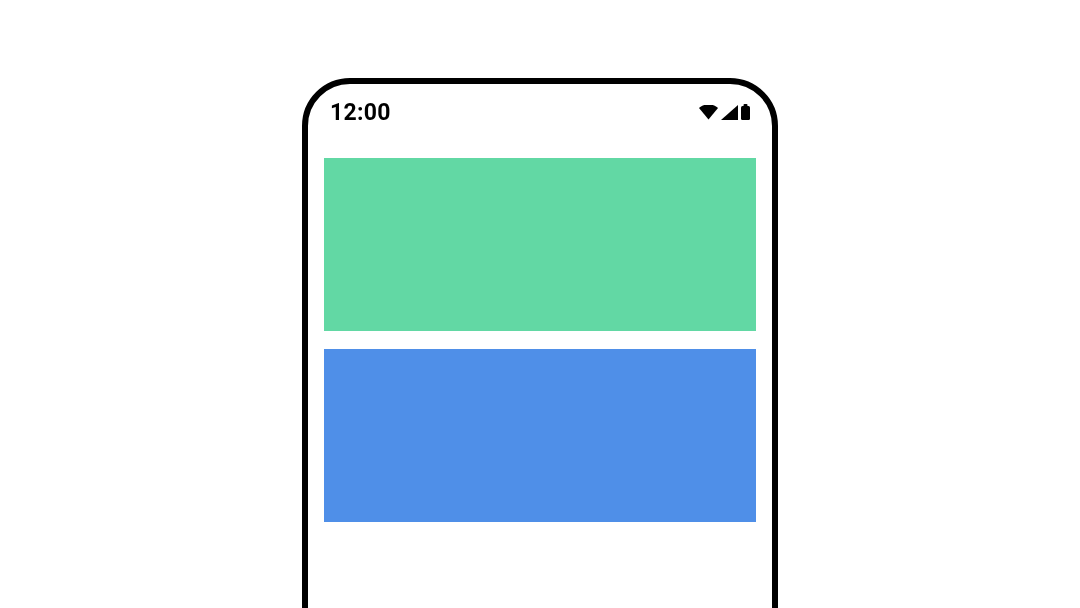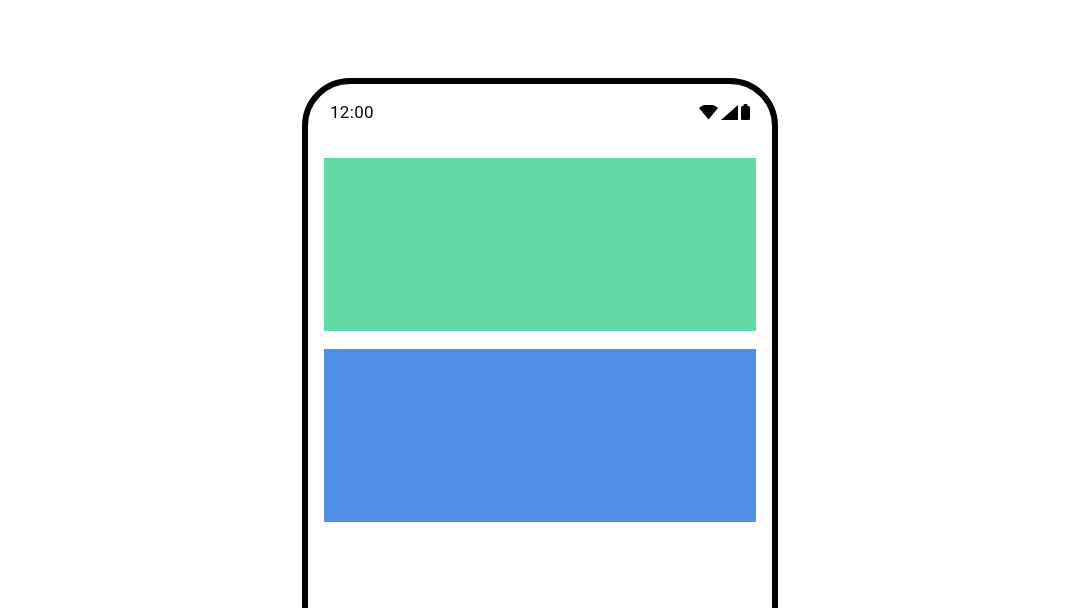--- a/index.html
+++ b/index.html
@@ -28,22 +28,22 @@
       overflow: hidden;
     }
     .status-bar {
       display: flex;
       justify-content: space-between;
       align-items: center;
       padding: 12px 22px 0 22px;
       height: 44px;
     }
     .status-time {
-      font-size: 17px;
-      font-weight: 400;
+      font-size: 23px;
+      font-weight: 700;
       color: #000000;
       letter-spacing: 0.3px;
     }
     .status-icons {
       display: flex;
       align-items: center;
       gap: 3px;
     }
     .wifi-icon svg,
     .signal-icon svg,

